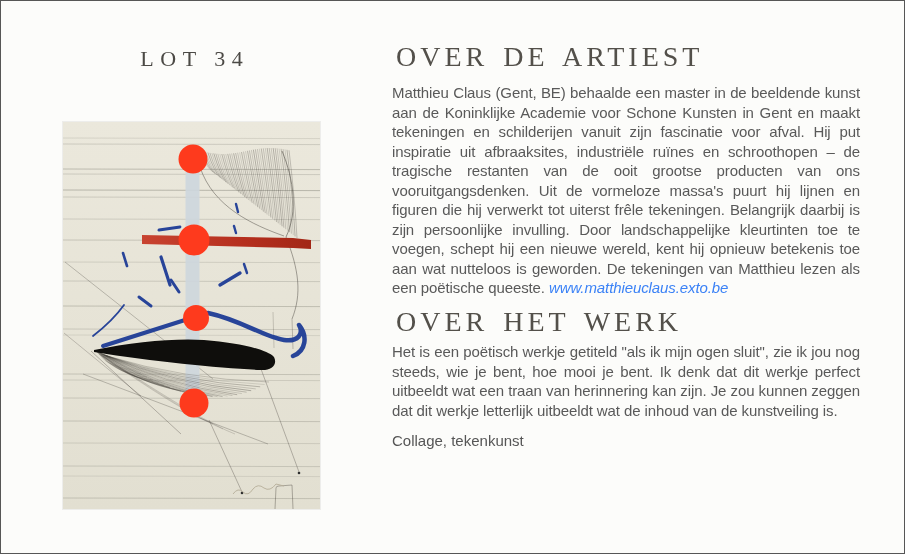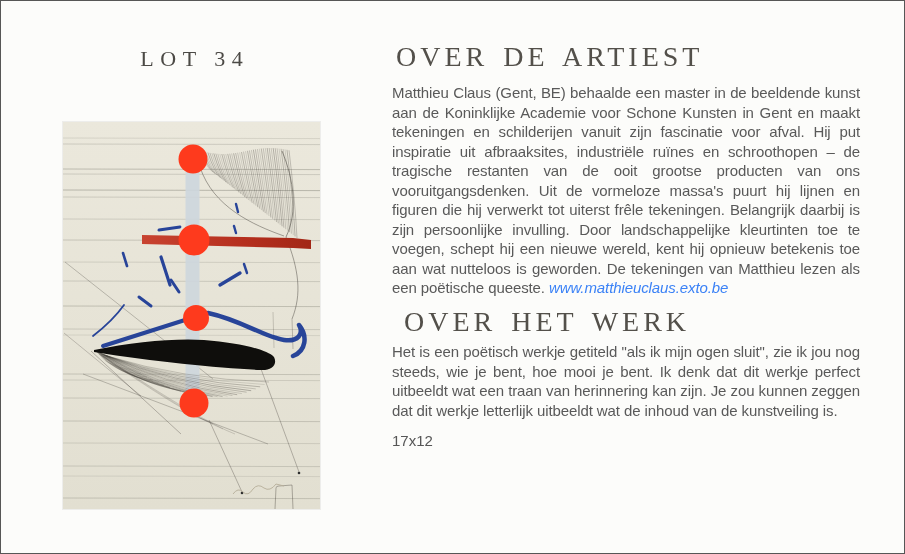--- a/index.html
+++ b/index.html
@@ -27,21 +27,21 @@
   .artwork svg{display:block;width:100%;height:100%;}
   .right-col{position:absolute;left:391px;top:0;width:468px;}
   .sec-heading{
     position:absolute;left:4px;margin:0;
     font-family:"Liberation Serif",serif;
     font-size:28px;font-weight:400;line-height:1;
     letter-spacing:4px;word-spacing:4px;
     color:#53504a;white-space:nowrap;
   }
   #h-artist{top:42px;}
-  #h-work{top:307px;margin-left:8px;}
+  #h-work{top:307px;}
   .body-text{
     position:absolute;left:0;margin:0;width:468px;
     font-size:15px;line-height:19.5px;letter-spacing:-0.1px;
     color:#595959;text-align:justify;
   }
   #p-artist{top:82px;}
   #p-work{top:341px;}
   .website{font-style:italic;color:#3b82f6;text-decoration:none;}
   .details{
     position:absolute;left:0;top:430px;
@@ -229,17 +229,17 @@
     <h1 class="sec-heading" id="h-artist">OVER DE ARTIEST</h1>
 
     <p class="body-text" id="p-artist"><span>Matthieu Claus (Gent, BE) behaalde een master in de beeldende kunst aan de Koninklijke Academie voor Schone Kunsten in Gent en maakt tekeningen en schilderijen vanuit zijn fascinatie voor afval. Hij put inspiratie uit afbraaksites, industriële ruïnes en schroothopen – de tragische restanten van de ooit grootse producten van ons vooruitgangsdenken. Uit de vormeloze massa's puurt hij lijnen en figuren die hij verwerkt tot uiterst frêle tekeningen. Belangrijk daarbij is zijn persoonlijke invulling. Door landschappelijke kleurtinten toe te voegen, schept hij een nieuwe wereld, kent hij opnieuw betekenis toe aan wat nutteloos is geworden. De tekeningen van Matthieu lezen als een poëtische queeste.</span>
       <em class="website">www.matthieuclaus.exto.be</em></p>
 
     <h1 class="sec-heading" id="h-work">OVER HET WERK</h1>
 
     <p class="body-text" id="p-work">Het is een poëtisch werkje getiteld "als ik mijn ogen sluit", zie ik jou nog steeds, wie je bent, hoe mooi je bent. Ik denk dat dit werkje perfect uitbeeldt wat een traan van herinnering kan zijn. Je zou kunnen zeggen dat dit werkje letterlijk uitbeeldt wat de inhoud van de kunstveiling is.</p>
 
     <div class="details">
-      <div>17x12</div>
+      <div>Collage, tekenkunst</div>
     </div>
   </div>
 
 </div>
 
 </body></html>

